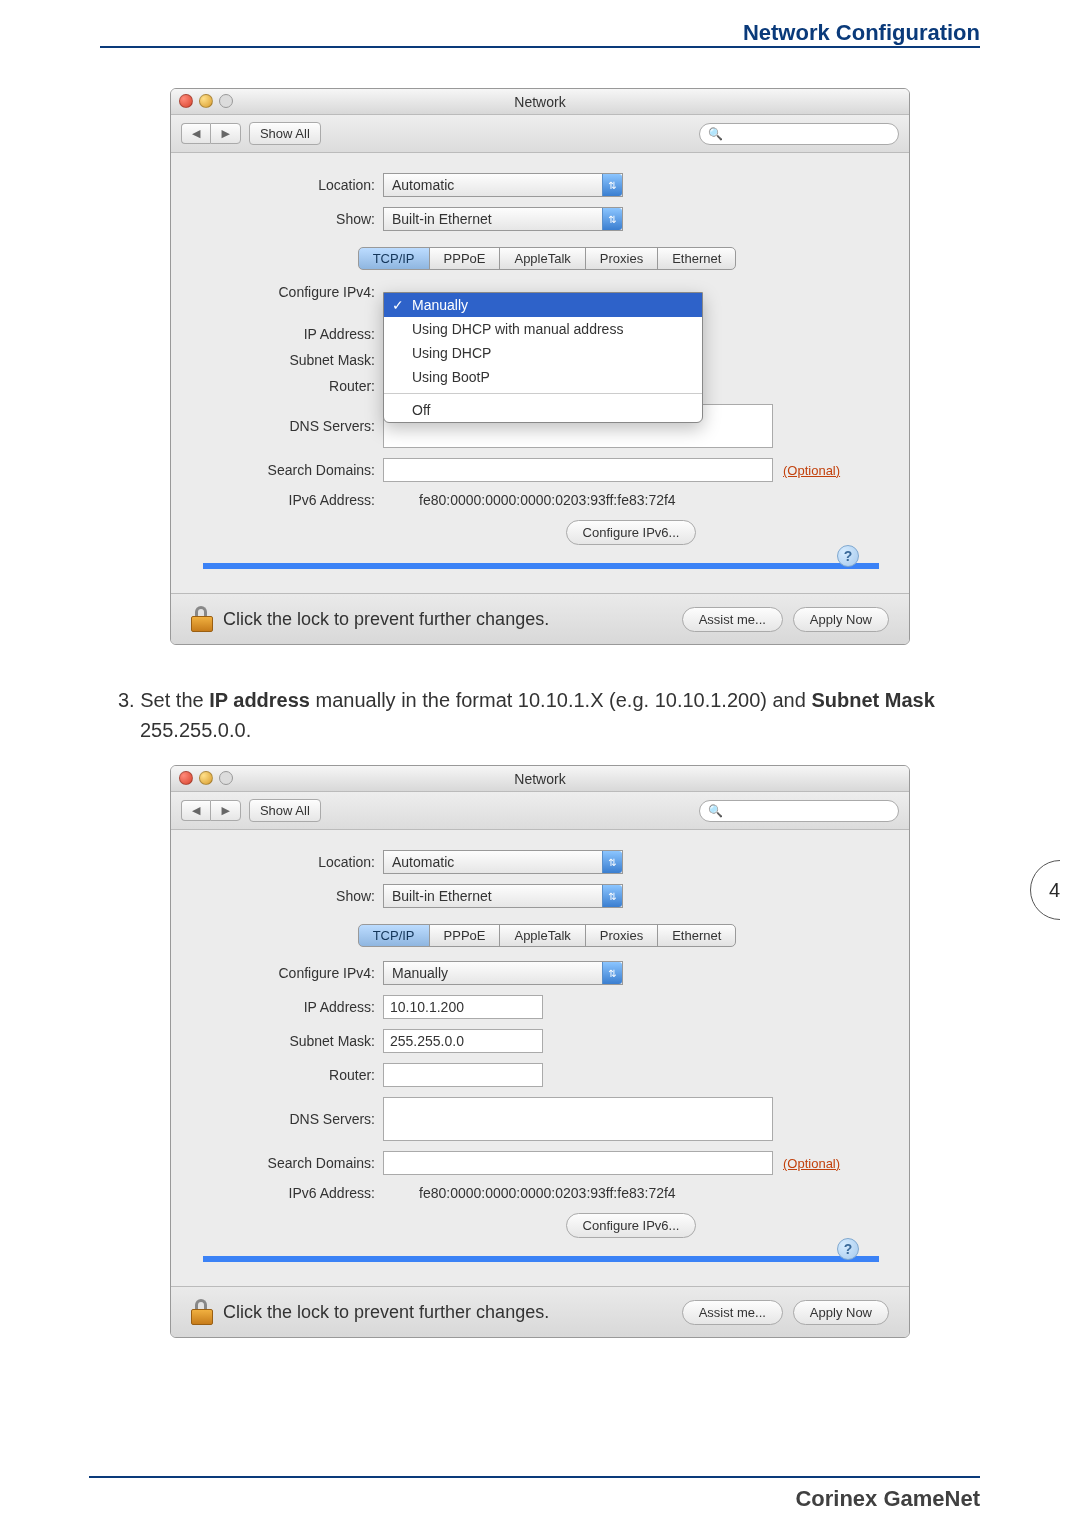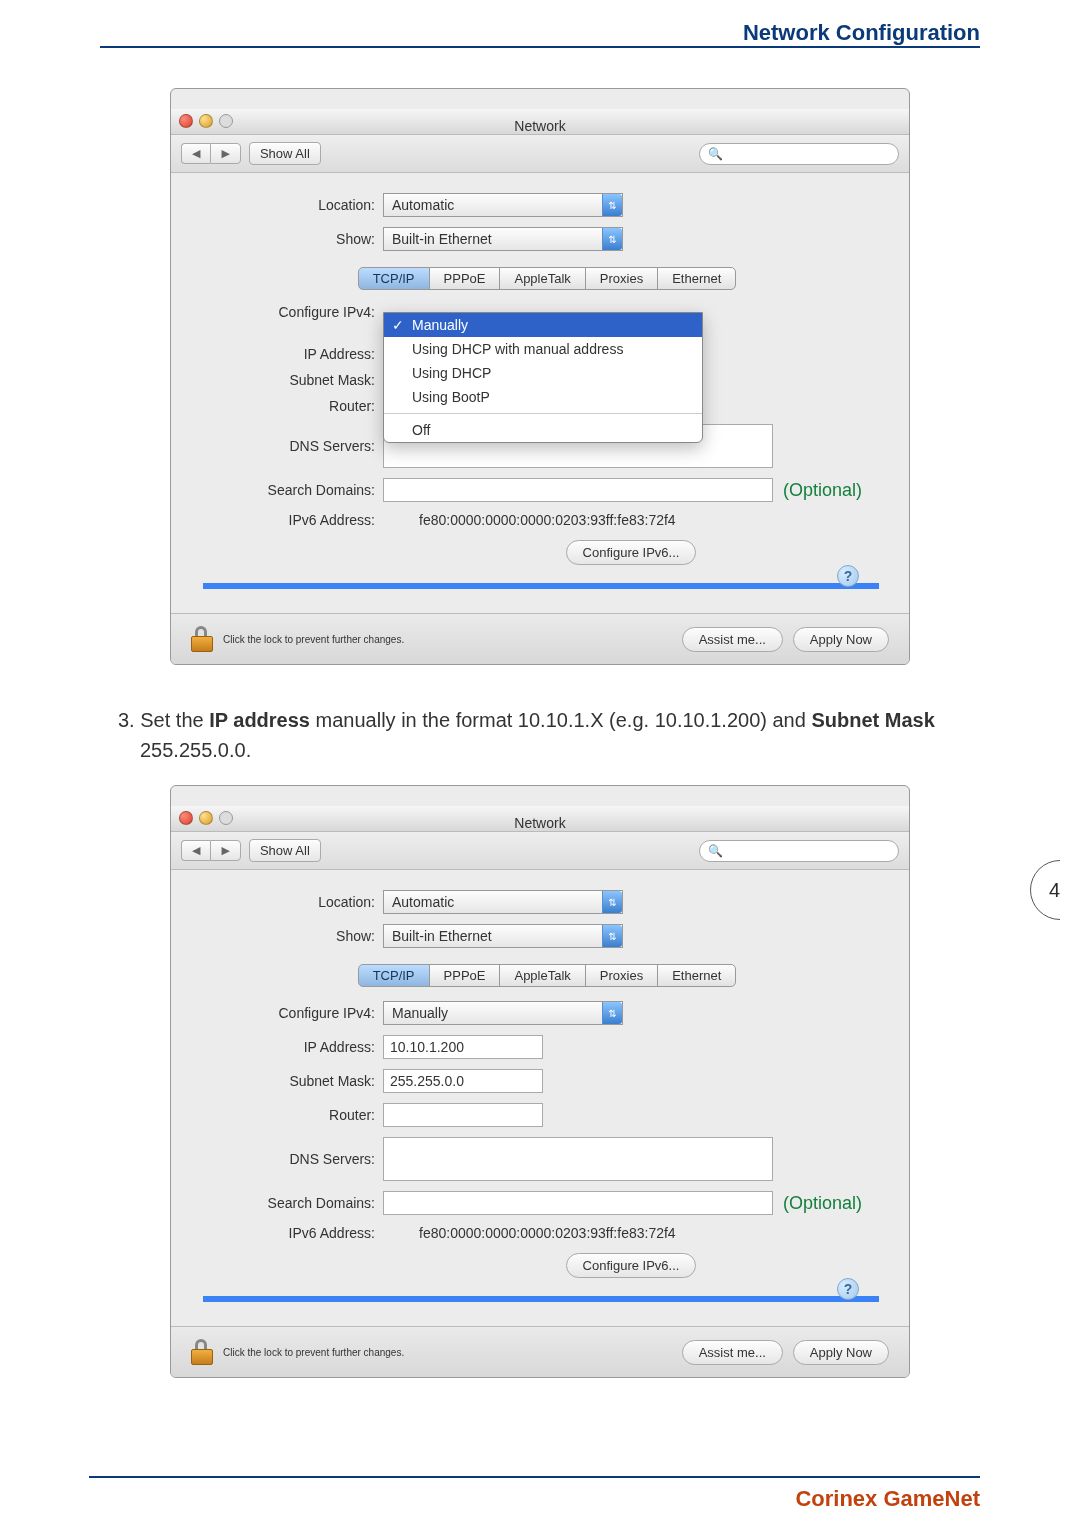--- a/index.html
+++ b/index.html
@@ -23,21 +23,21 @@
     margin-bottom: 40px;
   }
   .footer {
     position: absolute;
     bottom: 20px;
     right: 100px;
     left: 89px;
     text-align: right;
     font-size: 22px;
     font-weight: bold;
-    color: #c2410c;
+    color: #404040;
     border-top: 2px solid #0a3a7a;
     padding-top: 8px;
   }
   .page-num {
     position: absolute;
     right: -10px;
     top: 860px;
     width: 60px;
     height: 60px;
     border: 1px solid #555;
@@ -68,25 +68,24 @@
     font-size: 14px;
     font-family: "Lucida Grande", Arial, sans-serif;
     color: #333;
     overflow: hidden;
   }
   .titlebar {
     height: 26px;
     background: linear-gradient(#f6f6f6,#d8d8d8);
     border-bottom: 1px solid #bbb;
     display: flex;
-    align-items: flex-end;
+    align-items: center;
     justify-content: center;
     position: relative;
     font-size: 14px;
-    margin-top: 20px;
   }
   .traffic {
     position: absolute;
     left: 8px;
     top: 5px;
     display: flex;
     gap: 6px;
   }
   .dot {
     width: 14px; height: 14px; border-radius: 50%;
@@ -227,21 +226,21 @@
     display:flex; align-items:center;
   }
   .textarea {
     background: #fff;
     border: 1px solid #aaa;
     min-height: 44px;
     width: 390px;
     padding: 4px 6px;
   }
   .wideinput { width: 390px; }
-  .optional { font-size: 18px; color:#15803d; margin-left:10px;}
+  .optional { font-size: 13px; color:#c2410c; margin-left:10px;text-decoration:underline;}
   .ipv6row { font-size: 14px; margin: 8px 0 12px 0; display:flex;gap:36px;}
   .ipv6row .lbl { width:180px; text-align:right; padding-right:8px;}
   .roundbtn {
     background: linear-gradient(#fdfdfd,#e6e6e6);
     border: 1px solid #aaa;
     border-radius: 14px;
     padding: 4px 16px;
     font-size: 13px;
   }
   .helpbtn {
@@ -269,21 +268,21 @@
   .lock .base {
     position:absolute; bottom:0; left:0; right:0; height:16px;
     background: linear-gradient(#f0b040,#c77c1a);
     border:1px solid #9a5f12; border-radius:2px;
   }
   .lock .shackle {
     position:absolute; top:0; left:4px; width:12px; height:14px;
     border:3px solid #888; border-bottom:none;
     border-radius: 8px 8px 0 0;
   }
-  .bottombar .txt { font-size: 10px; flex:0 0 auto;}
+  .bottombar .txt { font-size: 18px; flex:0 0 auto;}
   .bottombar .spacer { flex:1; }
   .arrow { font-size: 11px; color:#666;}
   .configure-row { display:flex; align-items:center; justify-content:center; margin-left:180px; gap:12px;}
   .right-help { position:absolute; right:20px; bottom:-4px;}
   .panel-inner { position:relative; border-bottom:6px solid #3b82f6; padding-bottom:18px; margin-bottom:10px;margin-top:12px;}
 </style>
 </head>
 <body>
 
 <div class="page">

